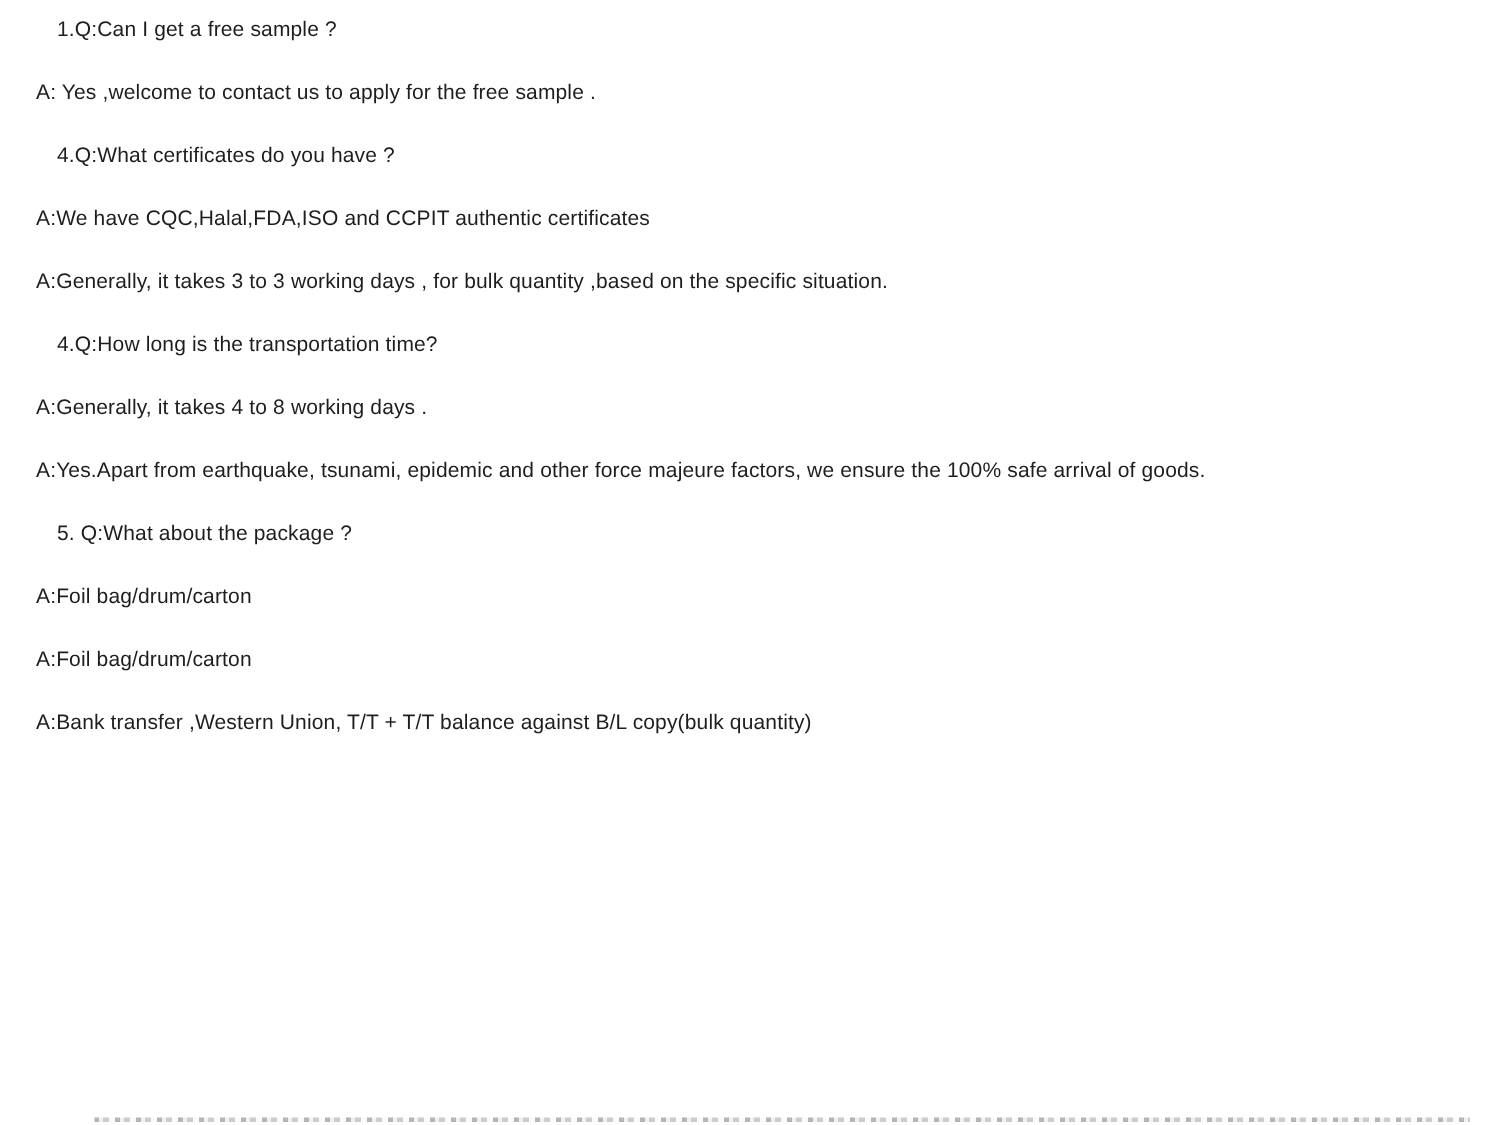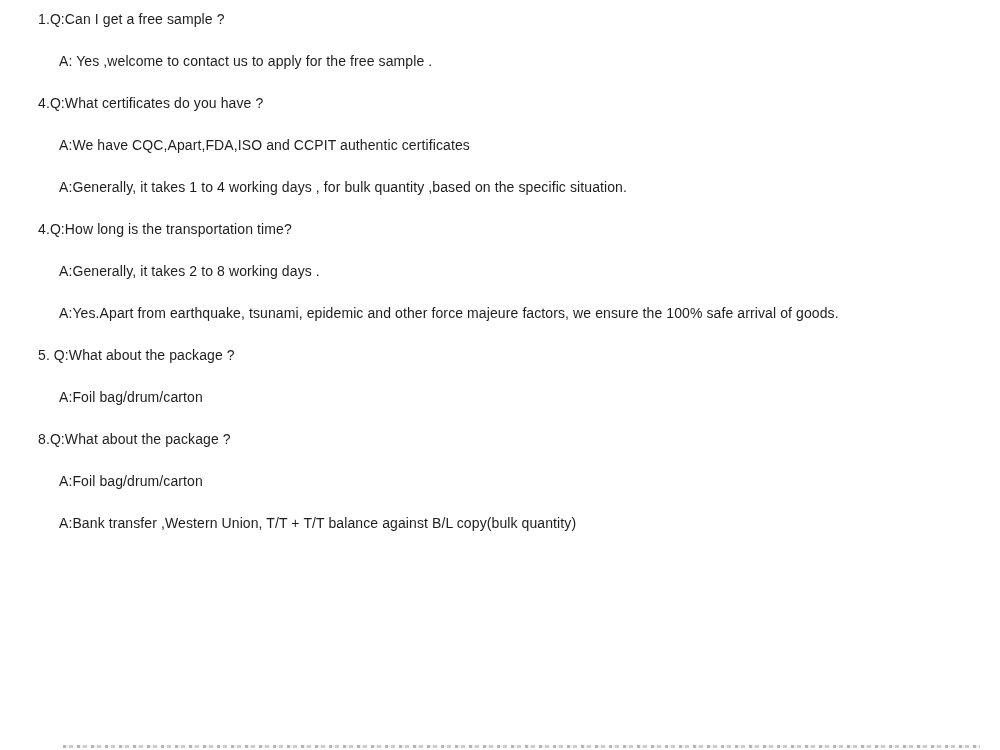--- a/index.html
+++ b/index.html
@@ -21,21 +21,21 @@
     width: 1000px;
   }
   .line {
     height: 42px;
     line-height: 42px;
     font-size: 14px;
     white-space: pre;
     letter-spacing: 0.1px;
   }
   .line.q { padding-left: 38px; }
-  .line.a { padding-left: 59px; }
+  .line.a { padding-left: 24px; }
   .cutoff-fragment {
     position: absolute;
     top: 745px;
     left: 63px;
     width: 917px;
     height: 3px;
     background: repeating-linear-gradient(
       90deg,
       rgba(90,90,90,0.45) 0px, rgba(90,90,90,0.45) 3px,
       rgba(160,160,160,0.15) 3px, rgba(160,160,160,0.15) 6px,
@@ -44,25 +44,24 @@
     );
   }
 </style>
 </head>
 <body>
 
 <main class="faq-list">
     <div class="line q">1.Q:Can I get a free sample ?</div>
     <div class="line a">A: Yes ,welcome to contact us to apply for the free sample .</div>
     <div class="line q">4.Q:What certificates do you have ?</div>
-    <div class="line a">A:We have CQC,Apart,FDA,ISO and CCPIT authentic certificates</div>
-    <div class="line a">A:Generally, it takes 1 to 4 working days , for bulk quantity ,based on the specific situation.</div>
+    <div class="line a">A:We have CQC,Halal,FDA,ISO and CCPIT authentic certificates</div>
+    <div class="line a">A:Generally, it takes 3 to 3 working days , for bulk quantity ,based on the specific situation.</div>
     <div class="line q">4.Q:How long is the transportation time?</div>
-    <div class="line a">A:Generally, it takes 2 to 8 working days .</div>
+    <div class="line a">A:Generally, it takes 4 to 8 working days .</div>
     <div class="line a">A:Yes.Apart from earthquake, tsunami, epidemic and other force majeure factors, we ensure the 100% safe arrival of goods.</div>
     <div class="line q">5. Q:What about the package ?</div>
     <div class="line a">A:Foil bag/drum/carton</div>
-    <div class="line q">8.Q:What about the package ?</div>
     <div class="line a">A:Foil bag/drum/carton</div>
     <div class="line a">A:Bank transfer ,Western Union, T/T + T/T balance against B/L copy(bulk quantity)</div>
   </main>
 
 <div class="cutoff-fragment"></div>
 
 </body></html>

